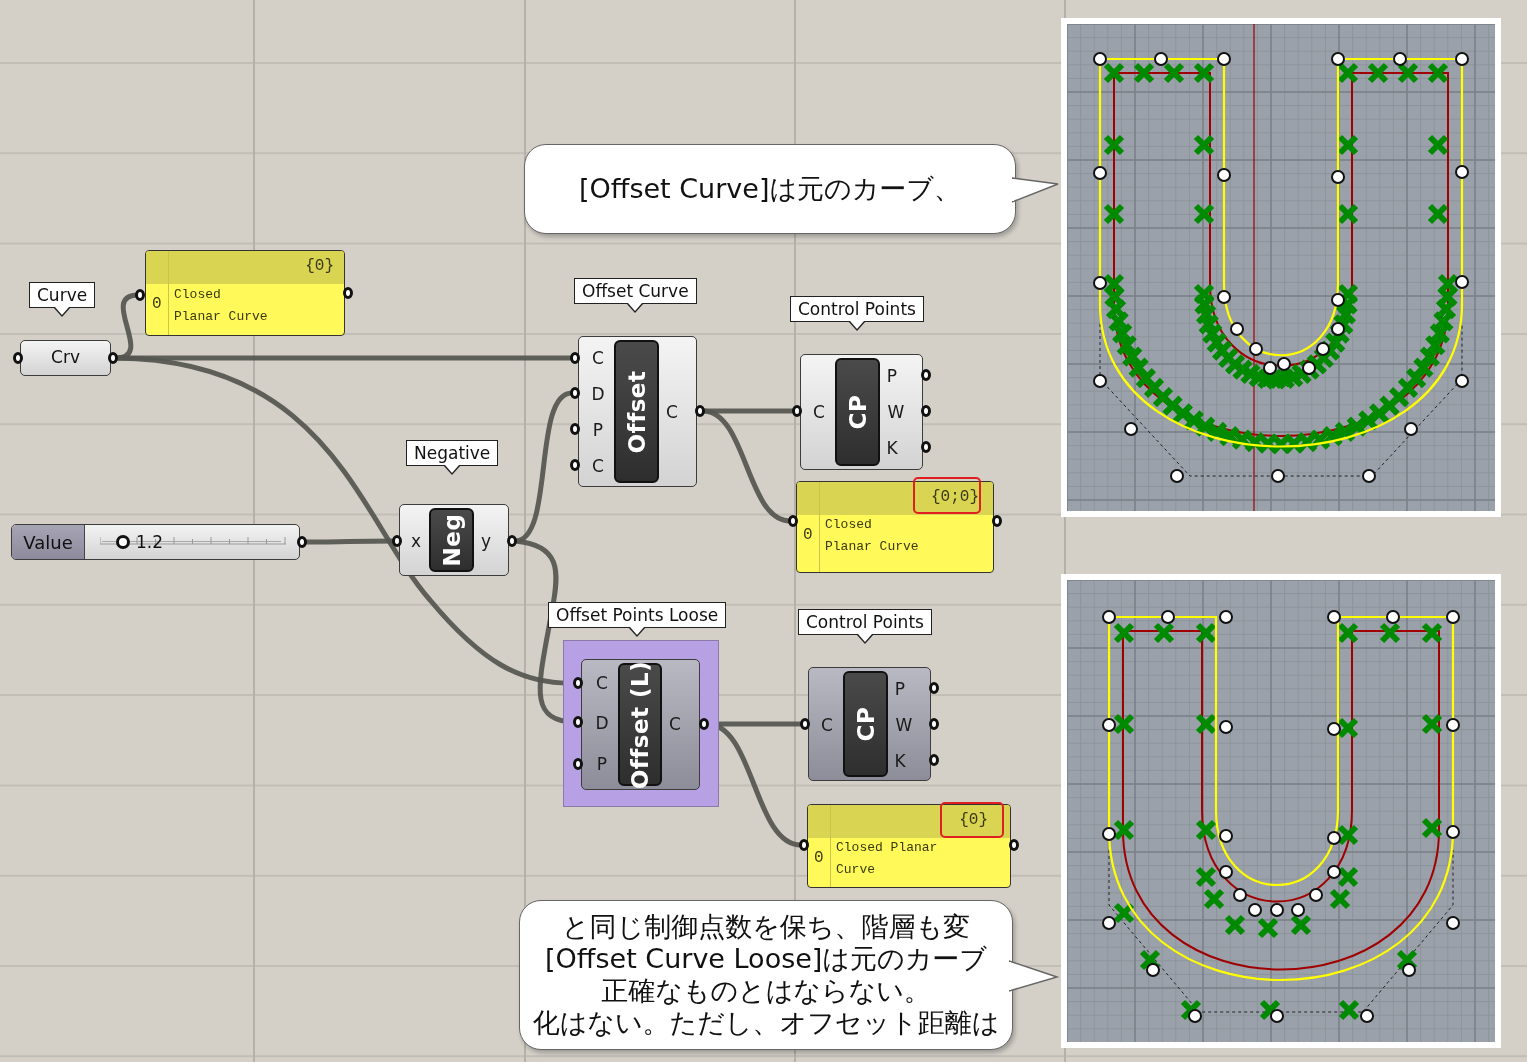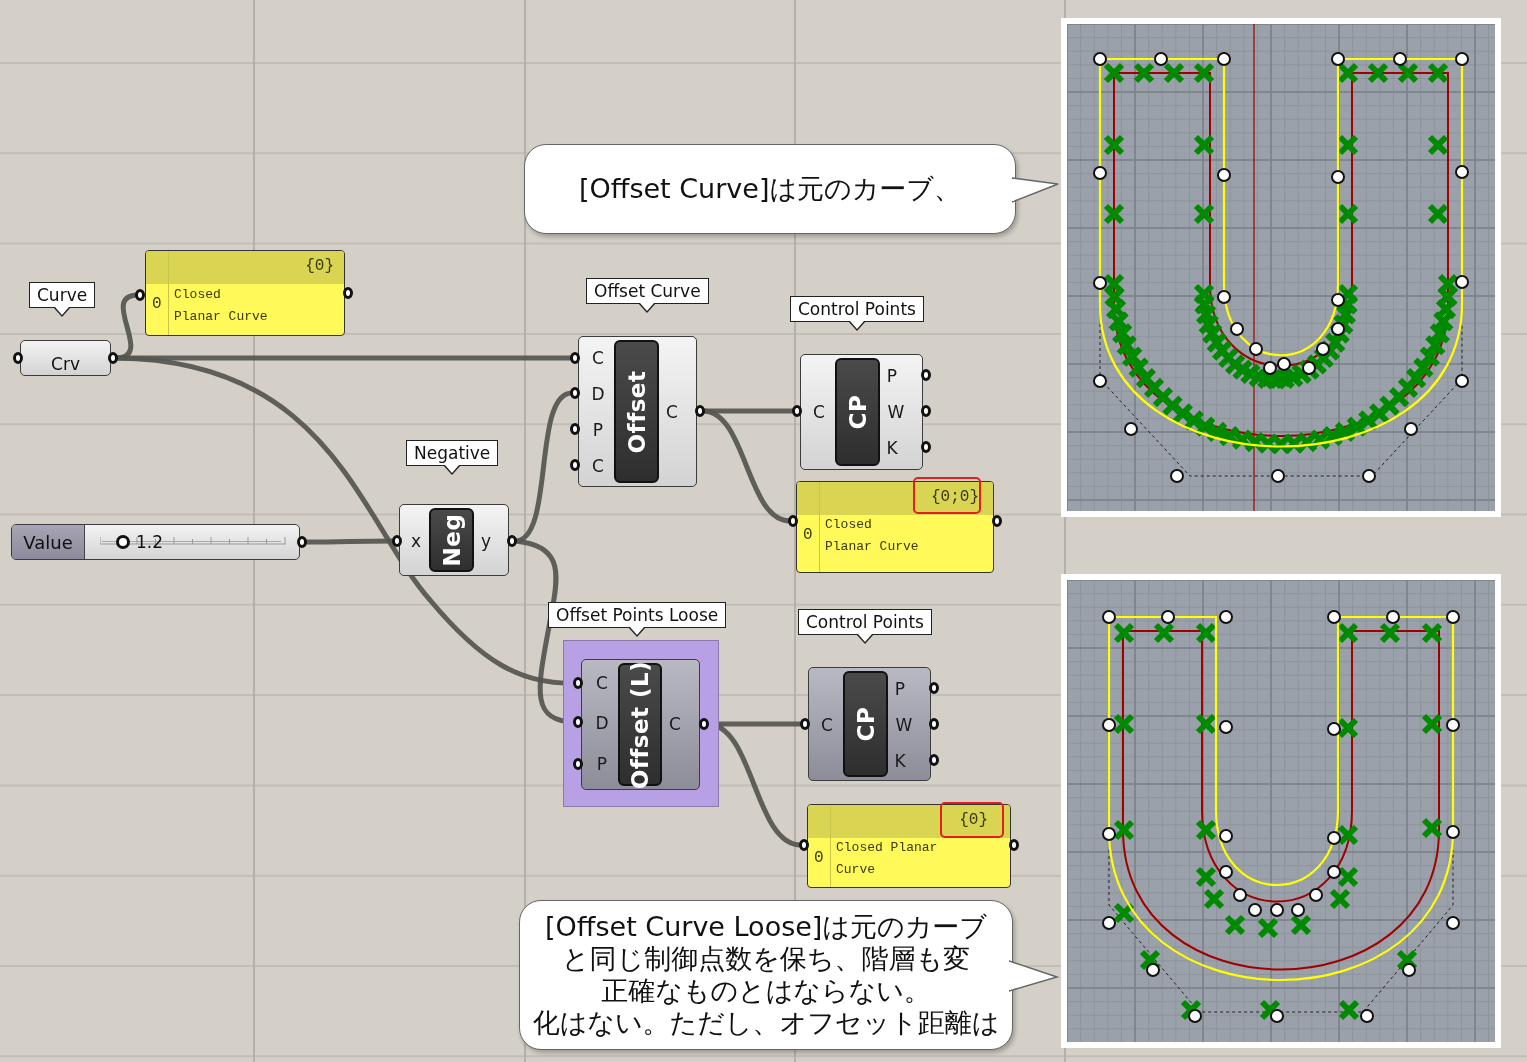--- a/index.html
+++ b/index.html
@@ -93,21 +93,21 @@
     <path d="M515,541 C555,541 532,393 572,393" fill="none" stroke="#555550" stroke-width="5" stroke-linecap="round" opacity="0.92"></path>
     <path d="M515,541 C560,545 560,570 552,610 C540,680 525,722 575,722" fill="none" stroke="#555550" stroke-width="5" opacity="0.92"></path>
     <path d="M703,411 C748.5,411 748.5,411 794,411" fill="none" stroke="#555550" stroke-width="5" stroke-linecap="round" opacity="0.92"></path>
     <path d="M703,411 C746.5,411 746.5,521 790,521" fill="none" stroke="#555550" stroke-width="5" stroke-linecap="round" opacity="0.92"></path>
     <path d="M707,724 C754.5,724 754.5,724 802,724" fill="none" stroke="#555550" stroke-width="5" stroke-linecap="round" opacity="0.92"></path>
     <path d="M707,724 C754,724 754,845 801,845" fill="none" stroke="#555550" stroke-width="5" stroke-linecap="round" opacity="0.92"></path>
   </svg>
 
 <div class="tag" style="left:29px;top:282px;">Curve</div>
 <div class="param" style="left:20px;top:340px;width:91px;height:36px;">
-  <span style="position:absolute;left:0;right:0;top:13px;text-align:center;">Crv</span>
+  <span style="position:absolute;left:0;right:0;top:6px;text-align:center;">Crv</span>
 </div>
 <div class="grip" style="left:18px;top:358px;"></div>
 <div class="grip" style="left:113px;top:358px;"></div>
 
 <div class="panel" style="left:145px;top:250px;width:200px;height:86px;">
   <div class="ph"></div>
   <div class="pdiv"></div>
   <span class="path">{0}</span>
   <span class="idx" style="top:44px;">0</span>
   <span class="ptext" style="top:33px;">Closed</span>
@@ -142,21 +142,21 @@
 <div class="comp" style="left:399px;top:504px;width:110px;height:72px;">
   <div class="core" style="left:29px;top:3px;width:45px;height:64px;">
       <span>Neg</span>
     </div>
   <span class="port-label" style="left:16px;top:36px;">x</span>
   <span class="port-label" style="left:86px;top:36px;">y</span>
 </div>
 <div class="grip" style="left:397px;top:541px;"></div>
 <div class="grip" style="left:512px;top:541px;"></div>
 
-<div class="tag" style="left:574px;top:278px;margin-left:12px;">Offset Curve</div>
+<div class="tag" style="left:574px;top:278px;">Offset Curve</div>
 <div class="comp" style="left:578px;top:336px;width:119px;height:151px;">
   <div class="core" style="left:35px;top:3px;width:45px;height:143px;">
       <span>Offset</span>
     </div>
   <span class="port-label" style="left:19px;top:21px;">C</span>
   <span class="port-label" style="left:19px;top:57px;">D</span>
   <span class="port-label" style="left:19px;top:93px;">P</span>
   <span class="port-label" style="left:19px;top:129px;">C</span>
   <span class="port-label" style="left:93px;top:75px;">C</span>
 </div>
@@ -238,22 +238,22 @@
 
 <div class="callout" style="left:524px;top:144px;width:492px;height:90px;">
   <div class="ln">[Offset Curve]は元のカーブ、</div>
 </div>
 <svg class="abs" style="left:1012px;top:170px;" width="50" height="40">
   <polygon points="0,8 46,14 0,32" fill="#fff" stroke="#666" stroke-width="1.5"></polygon>
   <rect x="-2" y="9" width="4" height="22" fill="#fff"></rect>
 </svg>
 
 <div class="callout" style="left:519px;top:900px;width:494px;height:150px;">
+  <div class="ln">と同じ制御点数を保ち、階層も変</div>
   <div class="ln">[Offset Curve Loose]は元のカーブ</div>
-  <div class="ln">と同じ制御点数を保ち、階層も変</div>
   <div class="ln">正確なものとはならない。</div>
   <div class="ln">化はない。ただし、オフセット距離は</div>
 </div>
 <svg class="abs" style="left:1009px;top:955px;" width="52" height="44">
   <polygon points="0,6 48,22 0,36" fill="#fff" stroke="#666" stroke-width="1.5"></polygon>
   <rect x="-2" y="7" width="4" height="28" fill="#fff"></rect>
 </svg>
 
 <div class="viewport" style="left:1061px;top:18px;width:440px;height:499px;">
   <svg id="vp-top" width="428" height="487">

